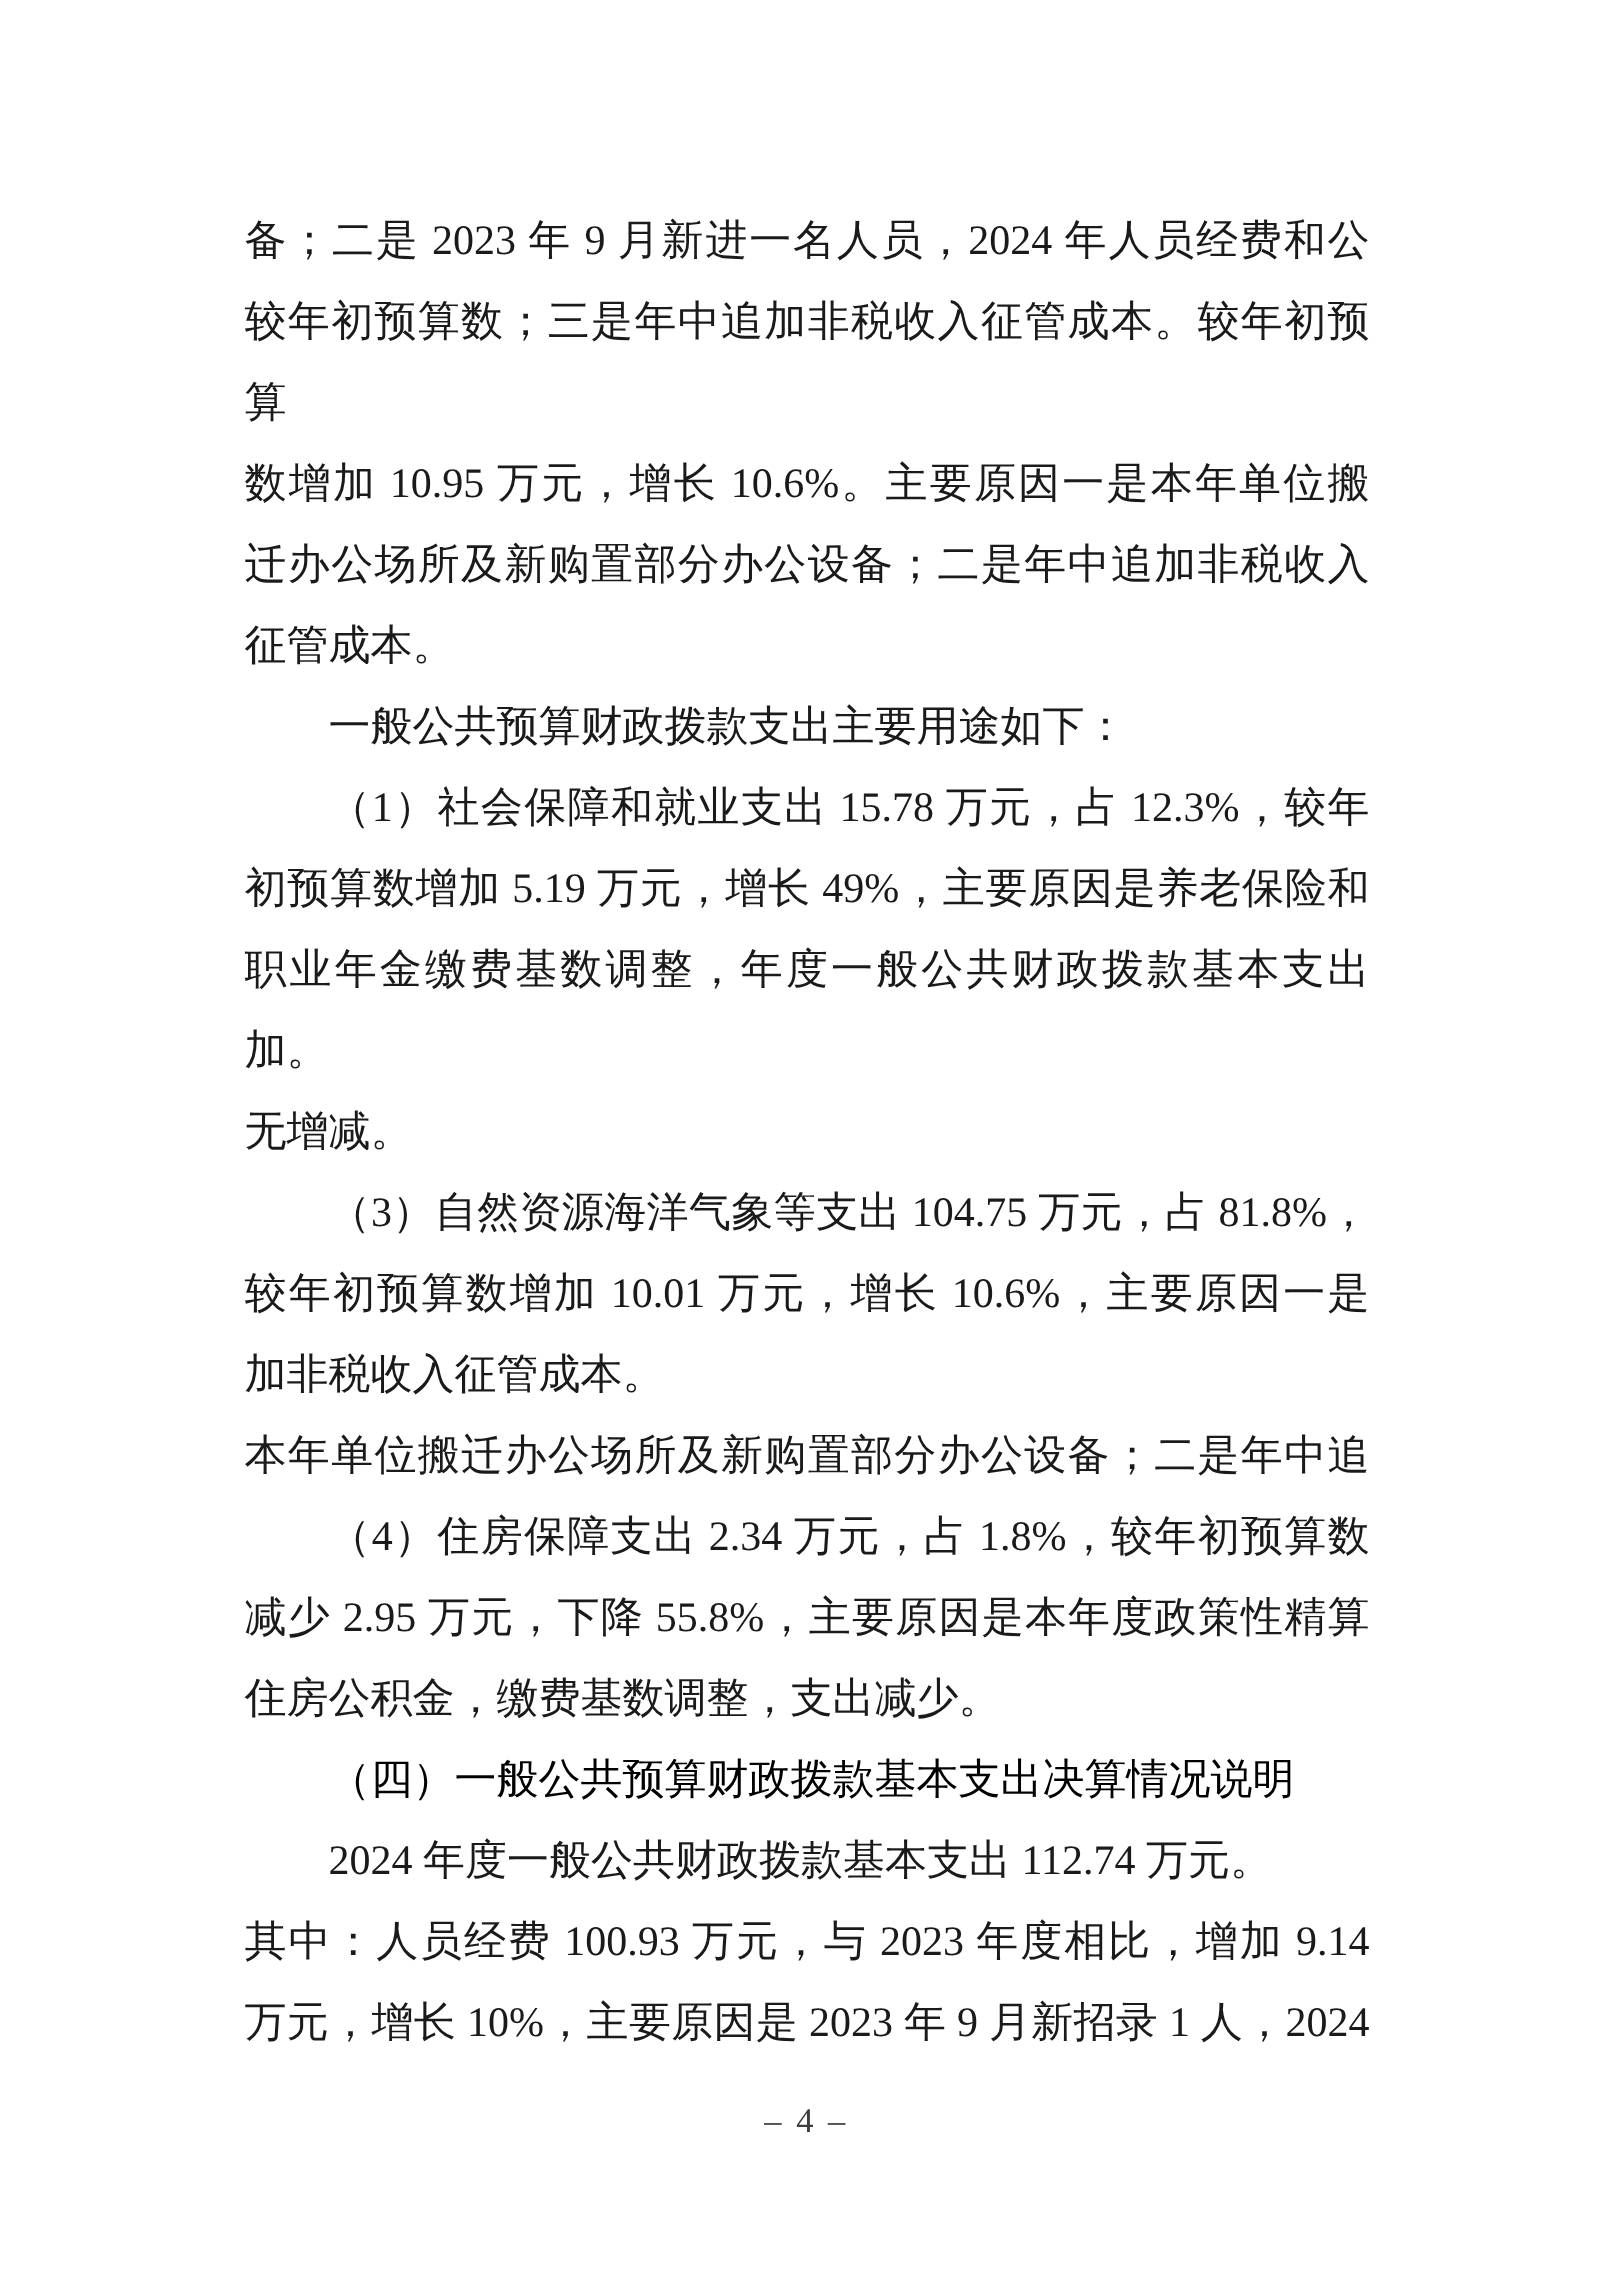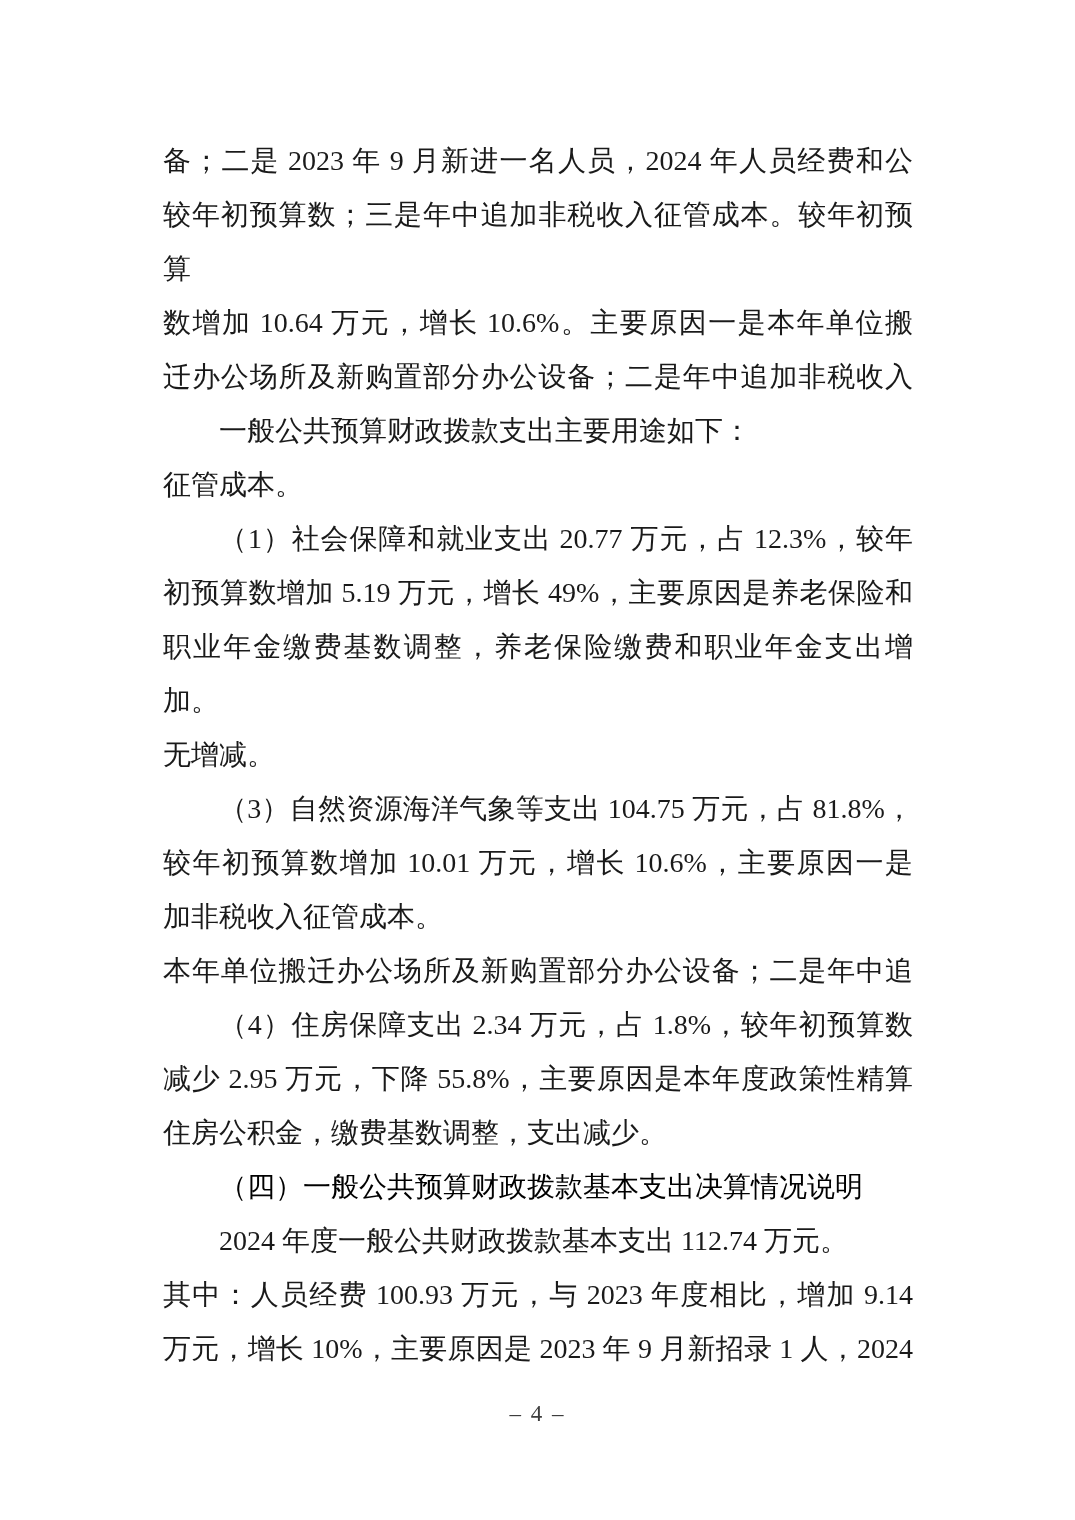--- a/index.html
+++ b/index.html
@@ -58,27 +58,27 @@
     letter-spacing: 2px;
   }
 </style>
 </head>
 <body>
 
 <div class="page">
   <div class="content">
     <div class="ln j">备；二是 2023 年 9 月新进一名人员，2024 年人员经费和公</div>
     <div class="ln j">较年初预算数；三是年中追加非税收入征管成本。较年初预算</div>
-    <div class="ln j">数增加 10.64 万元，增长 10.6%。主要原因一是本年单位搬</div>
+    <div class="ln j">数增加 10.95 万元，增长 10.6%。主要原因一是本年单位搬</div>
     <div class="ln j">迁办公场所及新购置部分办公设备；二是年中追加非税收入</div>
+    <div class="ln">征管成本。</div>
     <div class="ln in">一般公共预算财政拨款支出主要用途如下：</div>
-    <div class="ln">征管成本。</div>
-    <div class="ln in j">（1）社会保障和就业支出 20.77 万元，占 12.3%，较年</div>
+    <div class="ln in j">（1）社会保障和就业支出 15.78 万元，占 12.3%，较年</div>
     <div class="ln j">初预算数增加 5.19 万元，增长 49%，主要原因是养老保险和</div>
-    <div class="ln j">职业年金缴费基数调整，养老保险缴费和职业年金支出增</div>
+    <div class="ln j">职业年金缴费基数调整，年度一般公共财政拨款基本支出</div>
     <div class="ln">加。</div>
     <div class="ln">无增减。</div>
     <div class="ln in j">（3）自然资源海洋气象等支出 104.75 万元，占 81.8%，</div>
     <div class="ln j">较年初预算数增加 10.01 万元，增长 10.6%，主要原因一是</div>
     <div class="ln">加非税收入征管成本。</div>
     <div class="ln j">本年单位搬迁办公场所及新购置部分办公设备；二是年中追</div>
     <div class="ln in j">（4）住房保障支出 2.34 万元，占 1.8%，较年初预算数</div>
     <div class="ln j">减少 2.95 万元，下降 55.8%，主要原因是本年度政策性精算</div>
     <div class="ln">住房公积金，缴费基数调整，支出减少。</div>
     <div class="ln in hd">（四）一般公共预算财政拨款基本支出决算情况说明</div>

